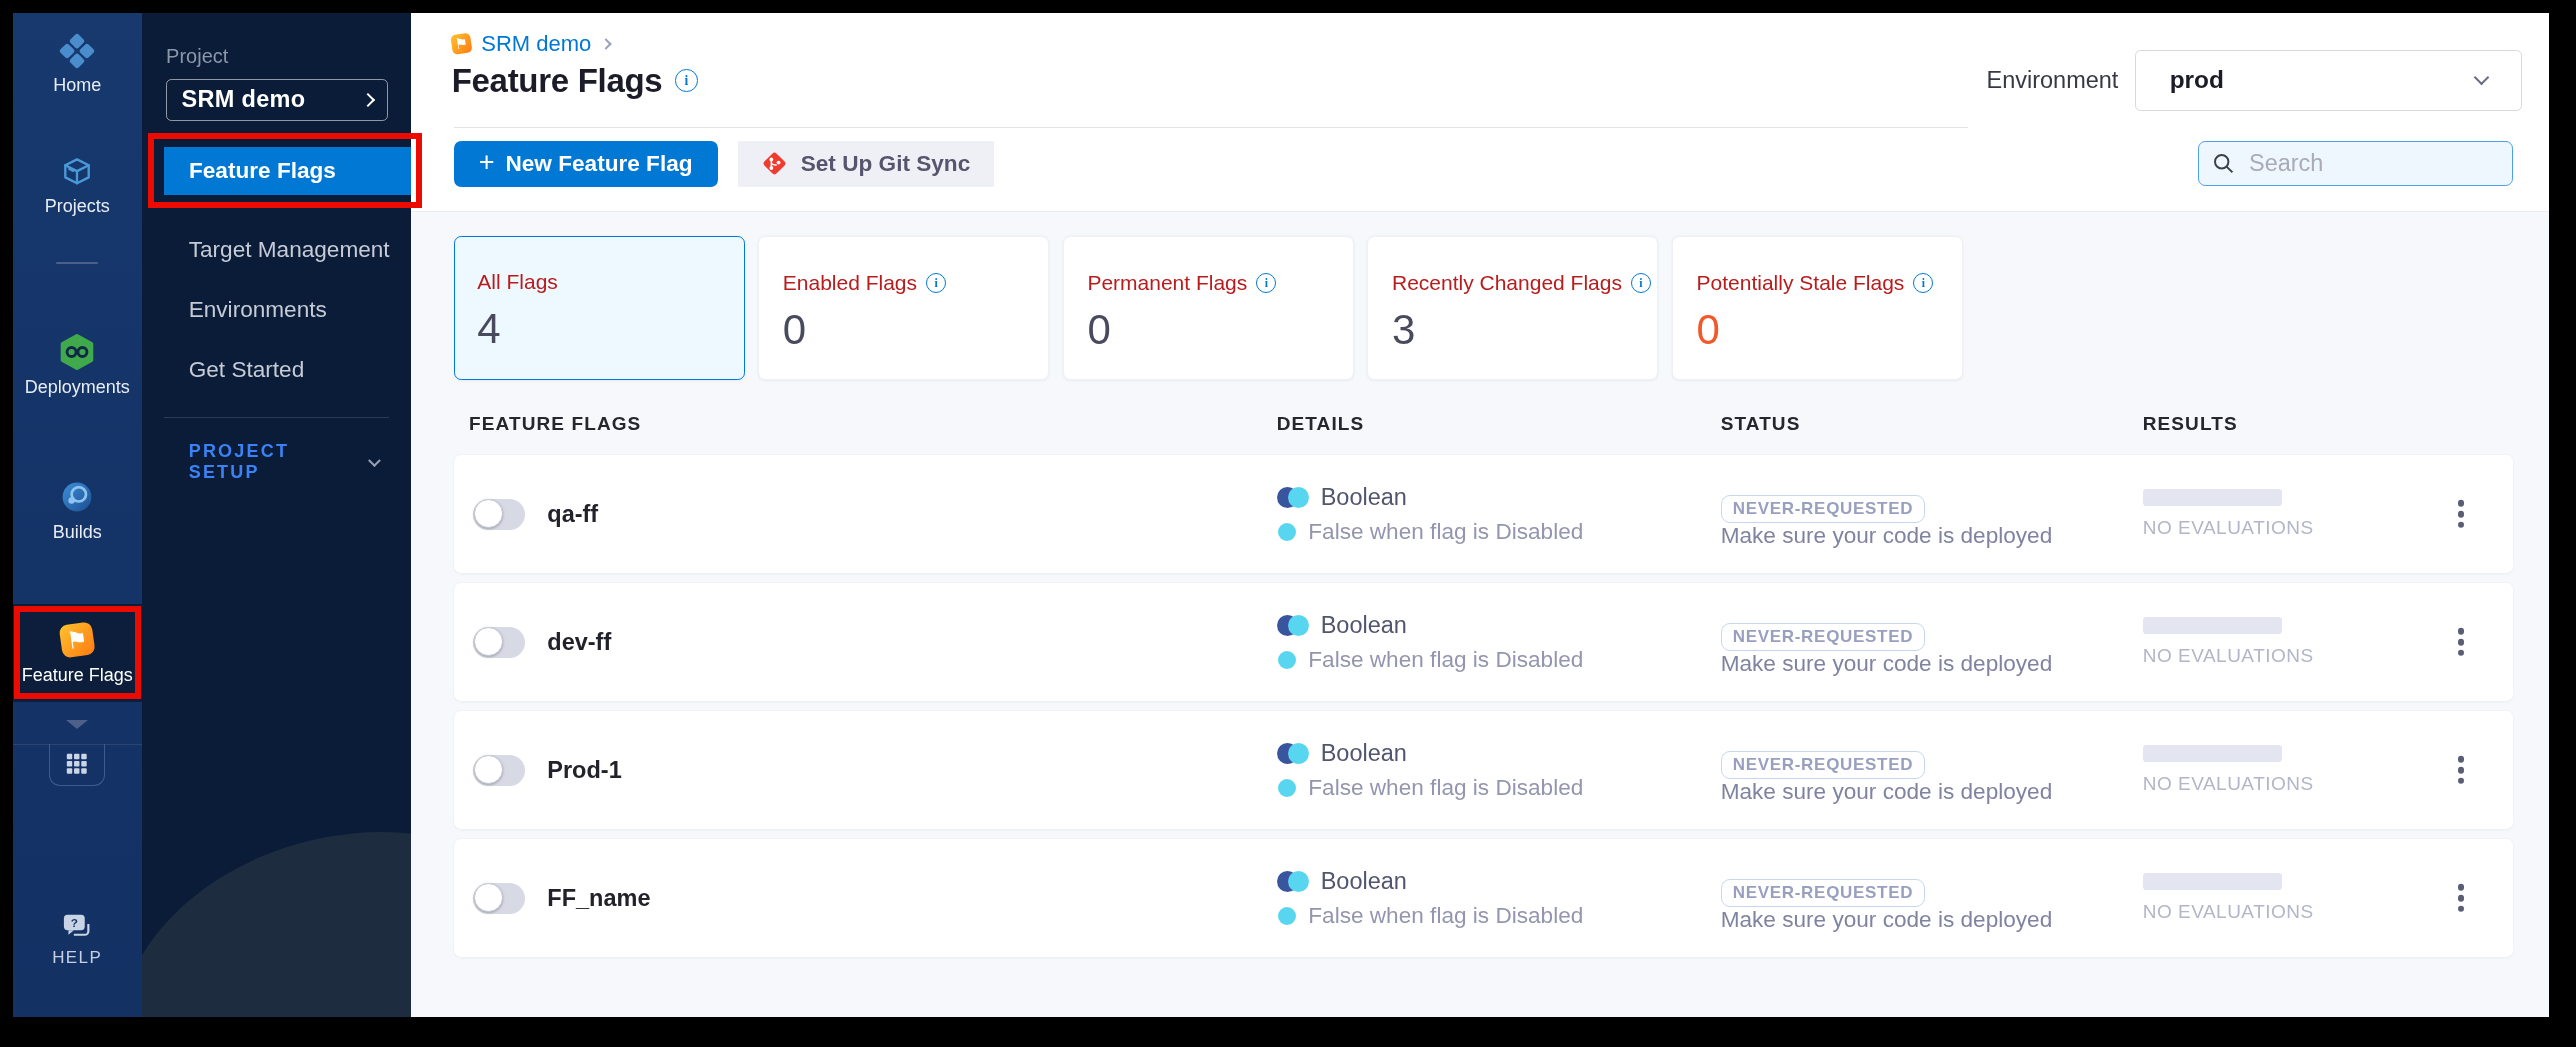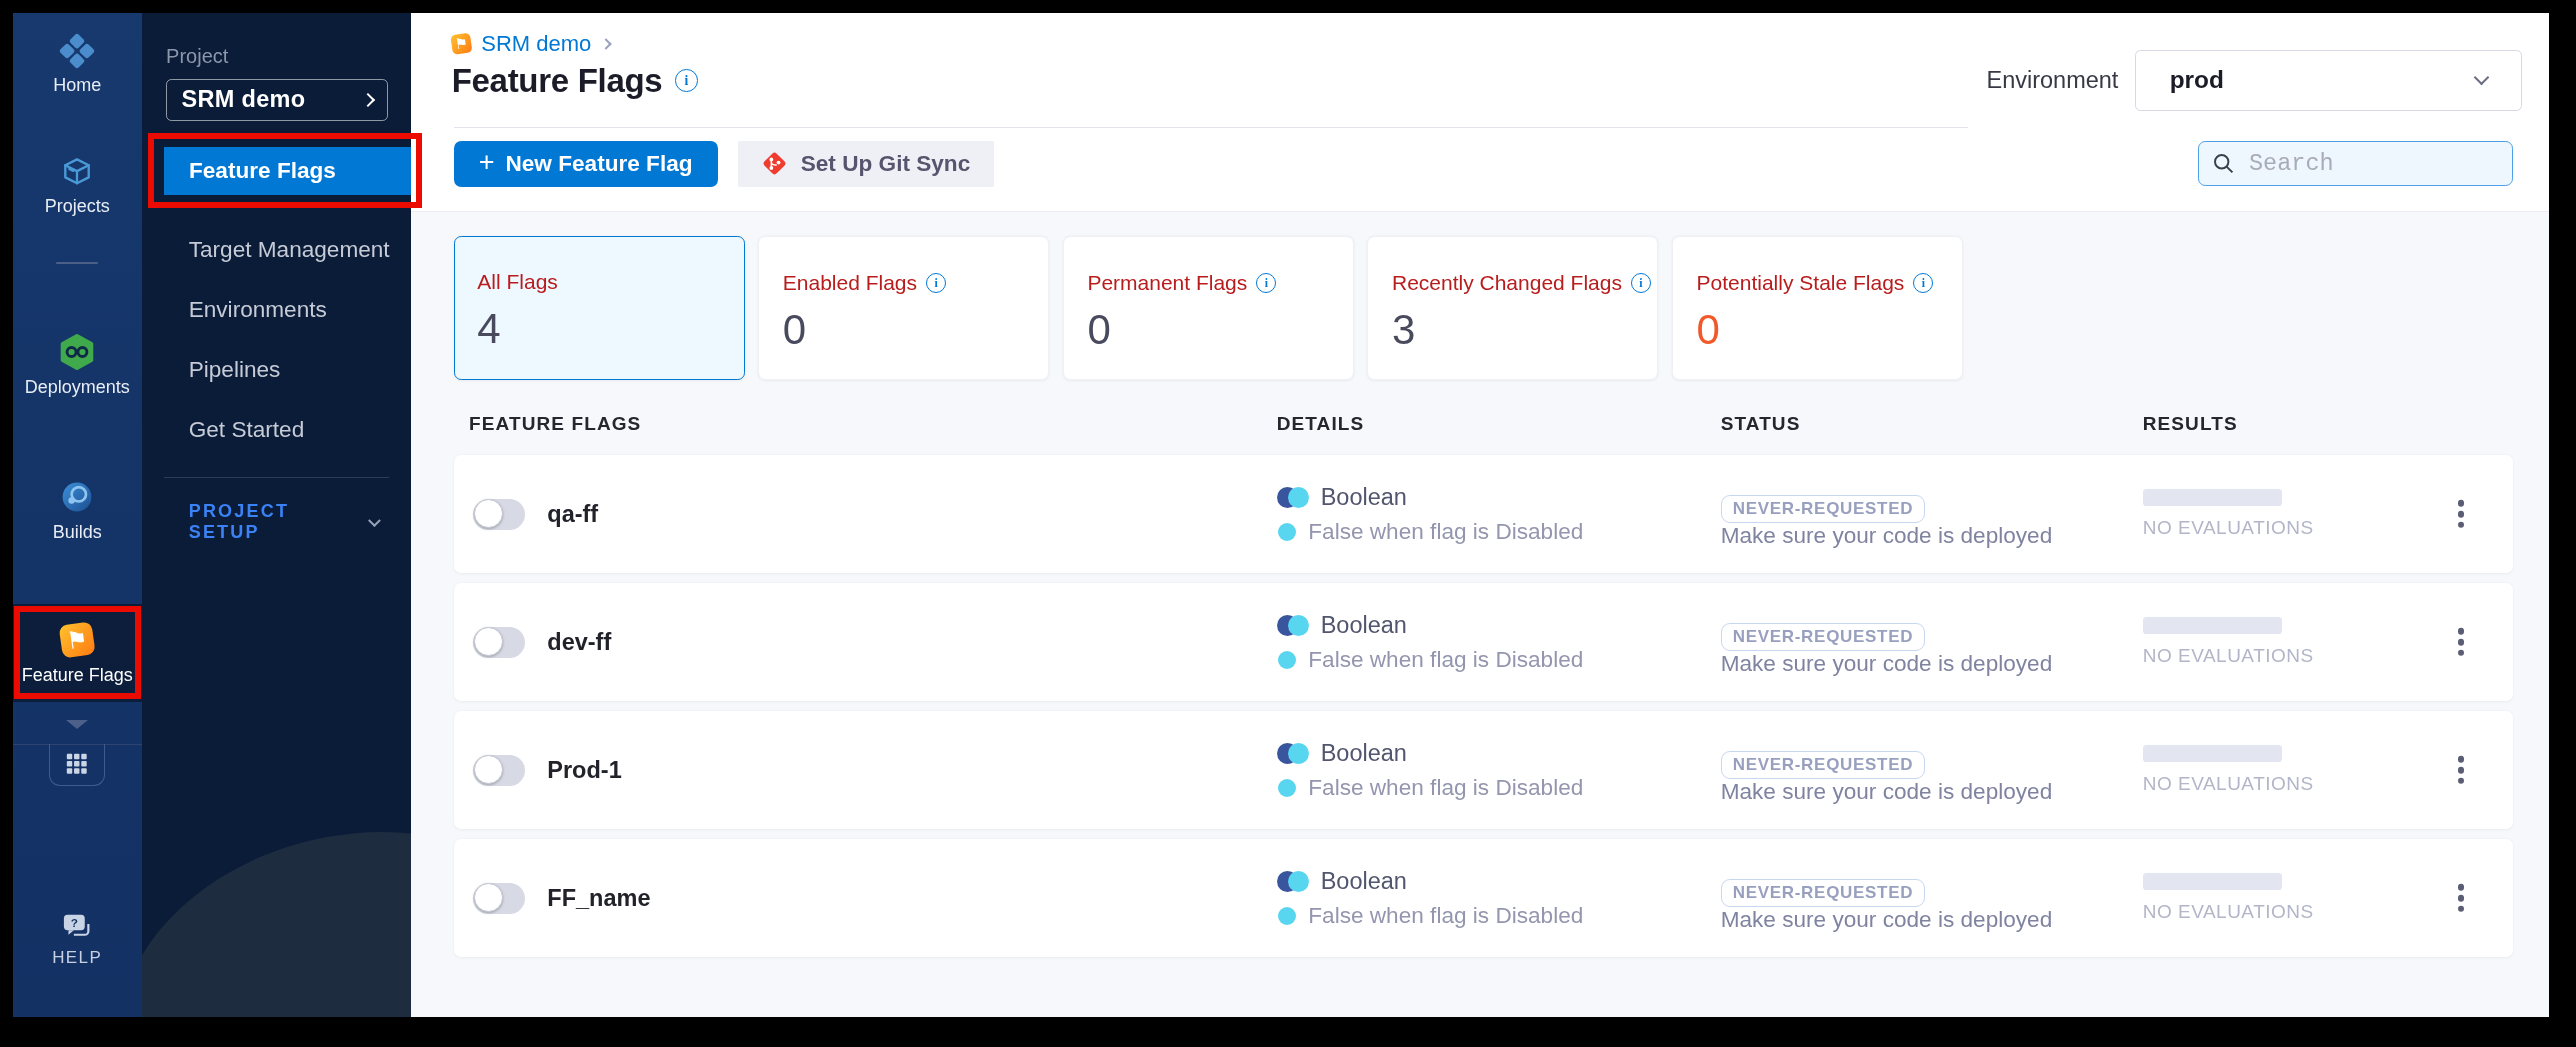--- a/index.html
+++ b/index.html
@@ -54,21 +54,21 @@
   .page-title { font-size:33px; font-weight:700; color:#1c1c28; letter-spacing:-0.3px; }
   .info-icon { width:22.6px; height:22.6px; border:1.6px solid #0278d5; border-radius:50%; color:#0278d5; font-size:13.6px; font-weight:700; display:inline-flex; align-items:center; justify-content:center; font-family:"Liberation Serif",serif; flex:0 0 auto; cursor:pointer; }
   .header-divider { position:absolute; left:43px; top:114px; width:1514px; height:0.9px; background:#e2e3ec; }
   .toolbar { position:absolute; left:43px; right:36px; top:128px; height:46px; display:flex; align-items:center; gap:20px; }
   .btn-primary { height:46px; background:#0278d5; color:#fff; border:none; border-radius:7.2px; font-size:22.6px; font-weight:700; padding:0 25px; display:flex; align-items:center; gap:11px; cursor:pointer; font-family:inherit; }
   .btn-plus { font-size:27px; font-weight:400; margin-top:-2.7px; }
   .btn-secondary { height:46px; background:#eff0f6; color:#55566d; border:none; border-radius:1px; font-size:22.6px; font-weight:700; padding:0 23.5px; display:flex; align-items:center; gap:12.7px; cursor:pointer; font-family:inherit; }
   .search-box { margin-left:auto; width:315px; height:45px; background:#eef7fd; border:1.8px solid #4c9fe8; border-radius:7.2px; display:flex; align-items:center; padding:0 12.7px; }
   .search-box svg { flex:0 0 auto; }
   .search-caret { width:1.8px; height:25px; background:#1c1c28; margin-left:9px; }
-  .search-input { flex:1; border:none; outline:none; background:transparent; font-size:23.5px; color:#1c1c28; margin-left:3.6px; font-family:Liberation Mono, monospace; }
+  .search-input { flex:1; border:none; outline:none; background:transparent; font-size:23.5px; color:#1c1c28; margin-left:3.6px; font-family:Liberation Sans, sans-serif; }
   .search-input::placeholder { color:#a9abb8; }
   .env-wrap { position:absolute; right:27px; top:37px; display:flex; align-items:center; gap:16.3px; }
   .env-label { font-size:23.5px; color:#383946; }
   .env-select { width:387px; height:61px; background:#fff; border:1.4px solid #d7d8e4; border-radius:5.4px; display:flex; align-items:center; padding:0 34px; cursor:pointer; }
   .env-value { font-size:24.4px; font-weight:600; color:#1c1c28; }
   .chev-down { margin-left:auto; width:11px; height:11px; border-right:2.3px solid #6b6d85; border-bottom:2.3px solid #6b6d85; transform:rotate(45deg); margin-top:-5.4px; }
 
   .content { flex:1; padding:24.4px 36px 0 43px; }
   .cards-row { display:flex; gap:13.6px; }
   .stat-card { width:291px; height:144px; background:#fff; border:0.9px solid #efeff5; border-radius:7.2px; box-shadow:0 0.9px 2.7px rgba(40,41,61,.06); padding:34px 0 0 23.5px; cursor:pointer; }
@@ -216,21 +216,20 @@
 
         <div class="annotation-red2">
           <div class="nav2-selected">
             <span>Feature Flags</span>
           </div>
         </div>
 
         <div class="nav2-list">
           <div class="nav2-item">Target Management</div>
           <div class="nav2-item">Environments</div>
-          <div class="nav2-item">Pipelines</div>
           <div class="nav2-item">Get Started</div>
         </div>
         <div class="sb2-div"></div>
         <div class="setup-row">
           <span>PROJECT SETUP</span>
           <i class="chev-down-sm"></i>
         </div>
       </div>
     </aside>
 

